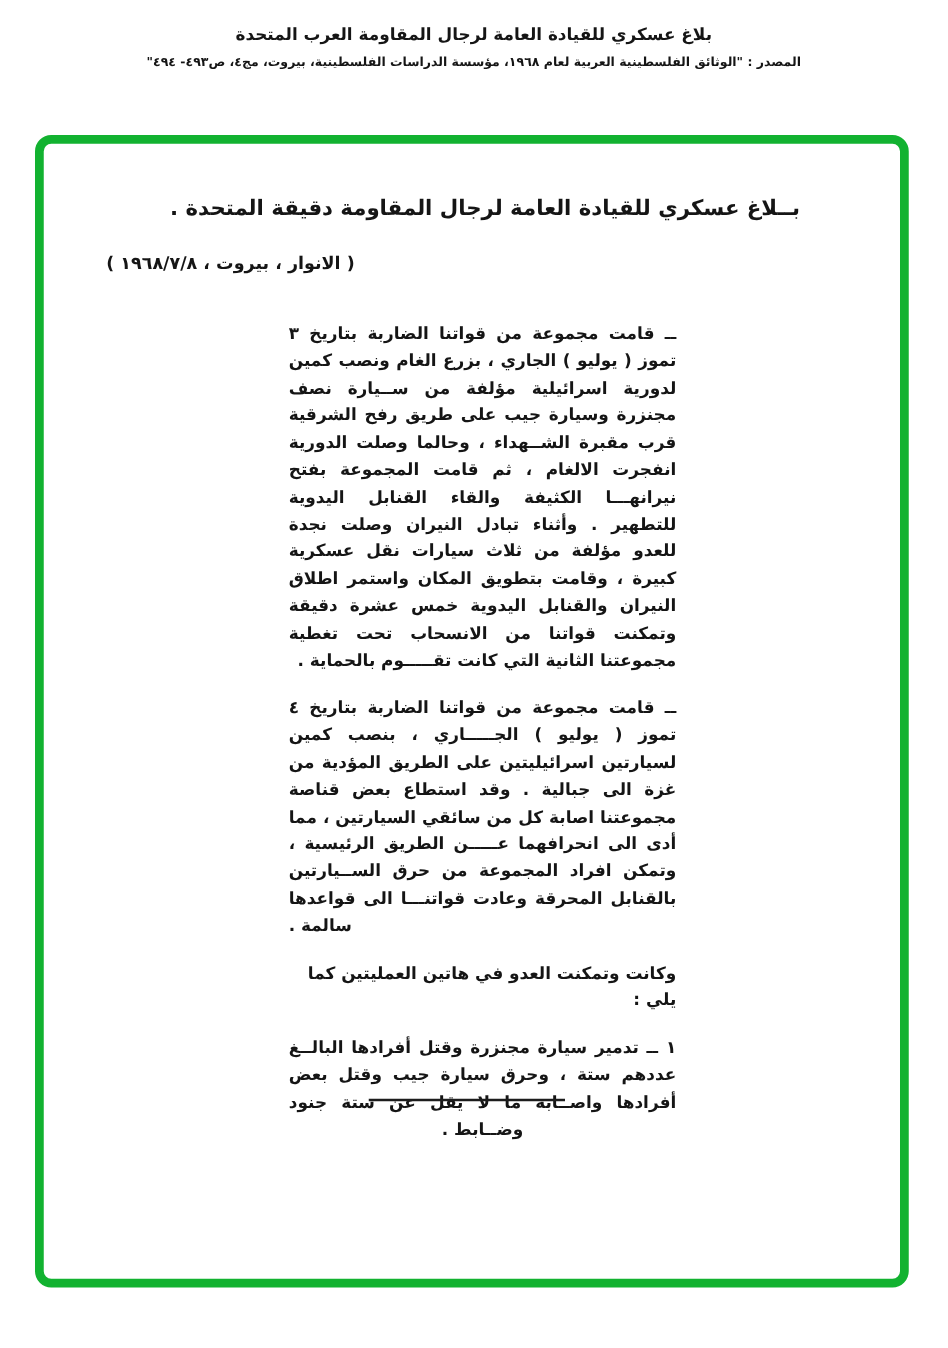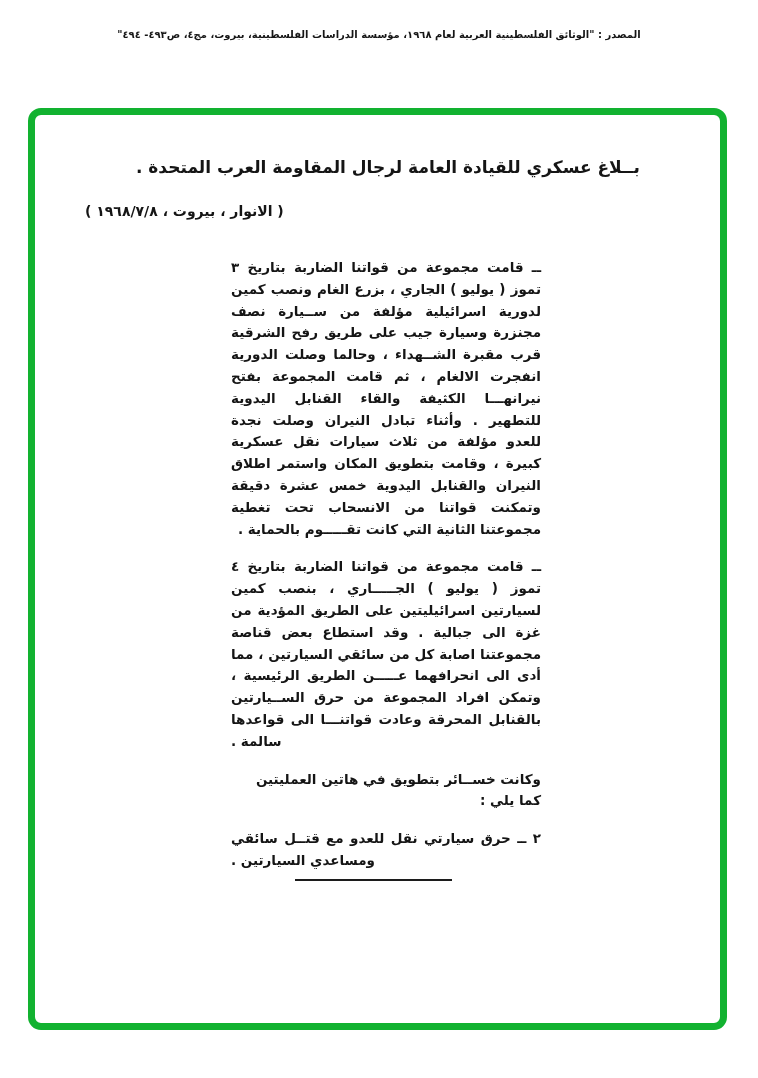--- a/index.html
+++ b/index.html
@@ -81,31 +81,32 @@
     position: absolute;
     left: 260px; top: 764px;   
     width: 157px; height: 2px;
     background: #1c1c1c;
   }
 </style>
 </head>
 <body>
 
 <header class="page-header">
+  <div class="ph-title">بلاغ عسكري للقيادة العامة لرجال المقاومة العرب المتحدة</div>
   <div class="ph-source">المصدر : "الوثائق الفلسطينية العربية لعام ١٩٦٨، مؤسسة الدراسات الفلسطينية، بيروت، مج٤، ص٤٩٣- ٤٩٤"</div>
 </header>
 
 <section class="doc-frame">
 
-  <h1 class="doc-title">بــلاغ عسكري للقيادة العامة لرجال المقاومة العرب المتحدة .</h1>
+  <h1 class="doc-title">بــلاغ عسكري للقيادة العامة لرجال المقاومة دقيقة المتحدة .</h1>
 
   <div class="doc-dateline">( الانوار ، بيروت ، ١٩٦٨/٧/٨ )</div>
 
   <div class="doc-body">
     <p class="para-1">ــ قامت مجموعة من قواتنا الضاربة بتاريخ ٣ تموز ( يوليو ) الجاري ، بزرع الغام ونصب كمين لدورية اسرائيلية مؤلفة من ســيارة نصف مجنزرة وسيارة جيب على طريق رفح الشرقية قرب مقبرة الشــهداء ، وحالما وصلت الدورية انفجرت الالغام ، ثم قامت المجموعة بفتح نيرانهـــا الكثيفة والقاء القنابل اليدوية للتطهير . وأثناء تبادل النيران وصلت نجدة للعدو مؤلفة من ثلاث سيارات نقل عسكرية كبيرة ، وقامت بتطويق المكان واستمر اطلاق النيران والقنابل اليدوية خمس عشرة دقيقة وتمكنت قواتنا من الانسحاب تحت تغطية مجموعتنا الثانية التي كانت تقـــــوم بالحماية .</p>
     <p class="para-2">ــ قامت مجموعة من قواتنا الضاربة بتاريخ ٤ تموز ( يوليو ) الجـــــاري ، بنصب كمين لسيارتين اسرائيليتين على الطريق المؤدية من غزة الى جبالية . وقد استطاع بعض قناصة مجموعتنا اصابة كل من سائقي السيارتين ، مما أدى الى انحرافهما عـــــن الطريق الرئيسية ، وتمكن افراد المجموعة من حرق الســيارتين بالقنابل المحرقة وعادت قواتنـــا الى قواعدها سالمة .</p>
-    <p class="losses-intro">وكانت خســائر بتطويق في هاتين العمليتين كما يلي :</p>
-    <p class="loss-item-2">٢ ــ حرق سيارتي نقل للعدو مع قتــل سائقي ومساعدي السيارتين .</p>
+    <p class="losses-intro">وكانت وتمكنت العدو في هاتين العمليتين كما يلي :</p>
+    <p class="loss-item-1">١ ــ تدمير سيارة مجنزرة وقتل أفرادها البالــغ عددهم ستة ، وحرق سيارة جيب وقتل بعض أفرادها واصــابة ما لا يقل عن ستة جنود وضــابط .</p>
   </div>
 
   <div class="divider"></div>
 
 </section>
 
 </body></html>

